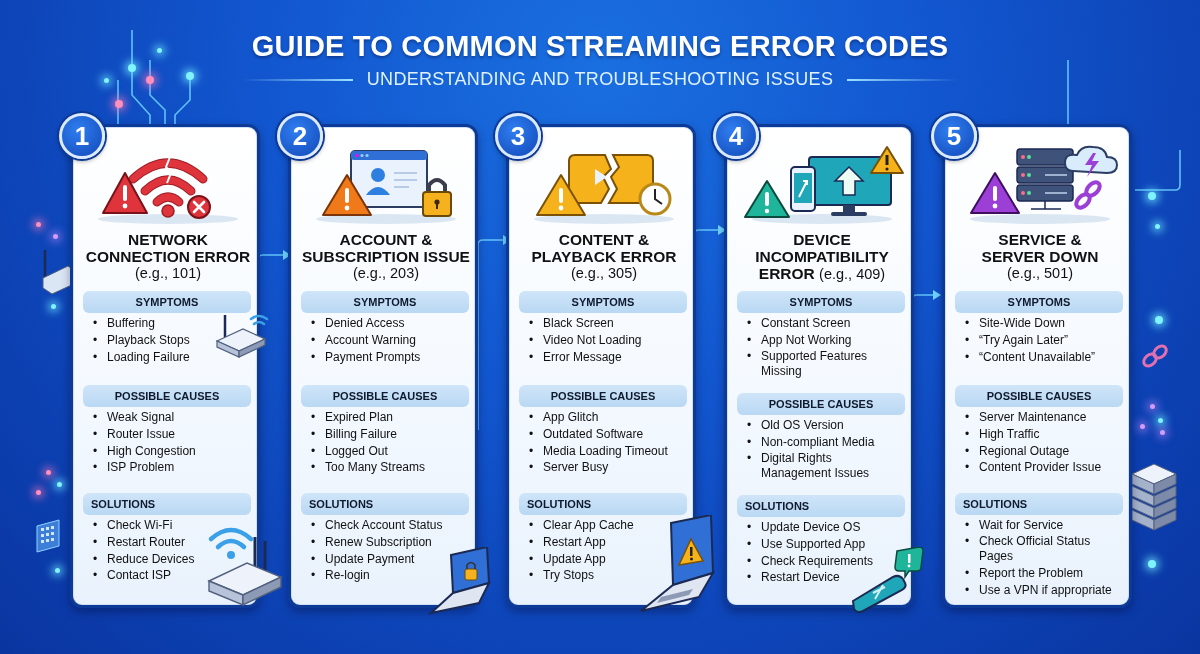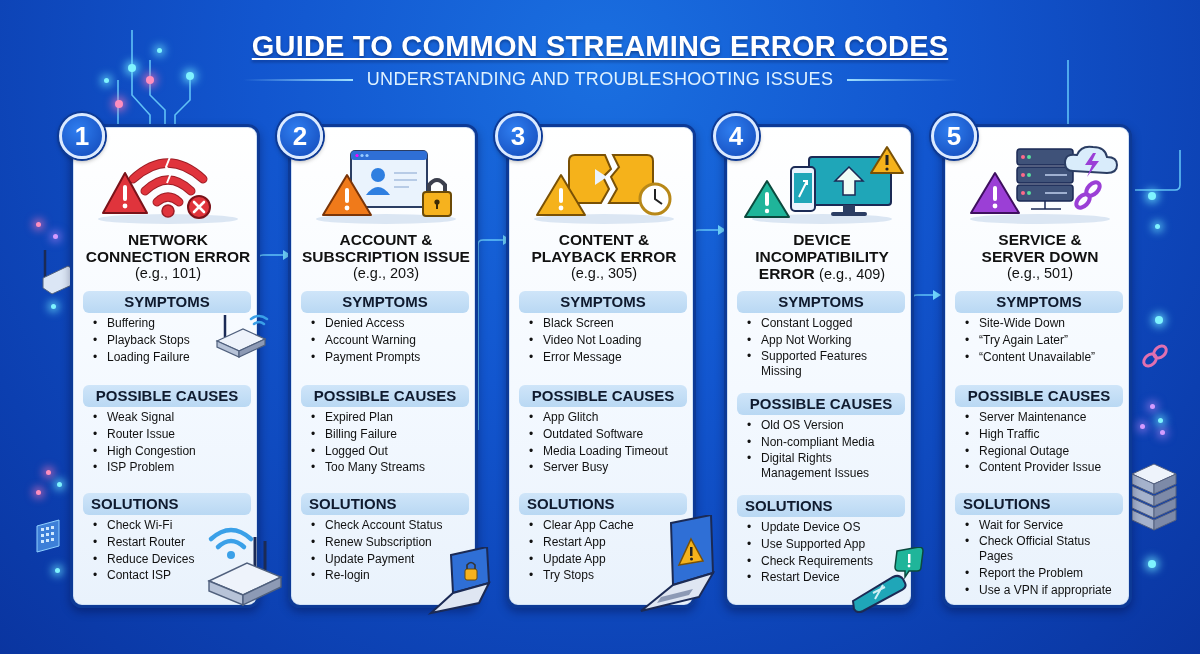--- a/index.html
+++ b/index.html
@@ -15,21 +15,20 @@
   .dot.cyan { background: #7ff3ff; box-shadow: 0 0 8px 3px rgba(110,230,255,.8); }
   .dot.pink { background: #ff8fbf; box-shadow: 0 0 8px 3px rgba(255,120,190,.7); }
   .dot.violet { background: #d59bff; box-shadow: 0 0 8px 3px rgba(200,140,255,.6); }
   .dot.small { width: 5px; height: 5px; }
   .dot.med { width: 8px; height: 8px; }
 
   .header { position: absolute; top: 30px; left: 0; width: 1200px; text-align: center; }
   .title {
     font-size: 29px; font-weight: 700; color: #ffffff; letter-spacing: 0.2px;
     text-shadow: 0 2px 3px rgba(0,0,30,.35);
-    text-decoration: underline;
   }
   .subtitle-row { display: flex; align-items: center; justify-content: center; gap: 14px; margin-top: 6px; }
   .subtitle-line { width: 110px; height: 2px; background: linear-gradient(90deg, rgba(150,220,255,0), #9fe0ff); }
   .subtitle-line.r { background: linear-gradient(90deg, #9fe0ff, rgba(150,220,255,0)); }
   .subtitle { font-size: 18px; color: #dff2ff; letter-spacing: 0.3px; }
 
   .cards { position: absolute; top: 124px; left: 70px; width: 1062px; height: 484px; }
   .card {
     position: absolute; top: 0; width: 190px; height: 484px;
     background: linear-gradient(180deg, #ffffff 0%, #f4f9ff 55%, #e9f2fc 100%);
@@ -51,21 +50,21 @@
   .card-title {
     position: absolute; top: 104px; left: 0; width: 190px; text-align: center;
     font-size: 15.5px; font-weight: 700; line-height: 17px; color: #111;
   }
   .card-title .code { font-weight: 400; font-size: 14.5px; display: block; }
   .card-title .code.inline { display: inline; }
   .section { position: absolute; left: 10px; width: 168px; }
   .sec-head {
     background: linear-gradient(180deg, #cfe5f9, #b9d8f3);
     border-radius: 6px; height: 22px; line-height: 22px;
-    font-size: 15px; font-weight: 700; color: #0f1a2e; text-align: center;
+    font-size: 11px; font-weight: 700; color: #0f1a2e; text-align: center;
   }
   .sec-head.left { text-align: left; padding-left: 8px; }
   .items { list-style: none; margin-top: 2px; padding-left: 10px; }
   .items li {
     font-size: 12px; line-height: 16.8px; color: #111; position: relative; padding-left: 14px;
     white-space: nowrap;
   }
   .items li::before { content: "•"; position: absolute; left: 0; top: 0; }
   .items li.wrap { white-space: normal; line-height: 15.5px; }
 
@@ -387,21 +386,21 @@
       </svg>
     </div>
     <div class="card-title" style="top:104px">
       <div>DEVICE</div>
       <div>INCOMPATIBILITY</div>
       <div><span>ERROR</span> <span class="code inline">(e.g., 409)</span></div>
     </div>
     <div class="section" style="top:164px">
       <div class="sec-head">SYMPTOMS</div>
       <ul class="items">
-        <li>Constant Logged</li>
+        <li>Constant Screen</li>
         <li>App Not Working</li>
         <li class="wrap" style="width:130px">Supported Features Missing</li>
       </ul>
     </div>
     <div class="section" style="top:266px">
       <div class="sec-head">POSSIBLE CAUSES</div>
       <ul class="items">
         <li>Old OS Version</li>
         <li>Non-compliant Media</li>
         <li class="wrap" style="width:140px">Digital Rights Management Issues</li>

